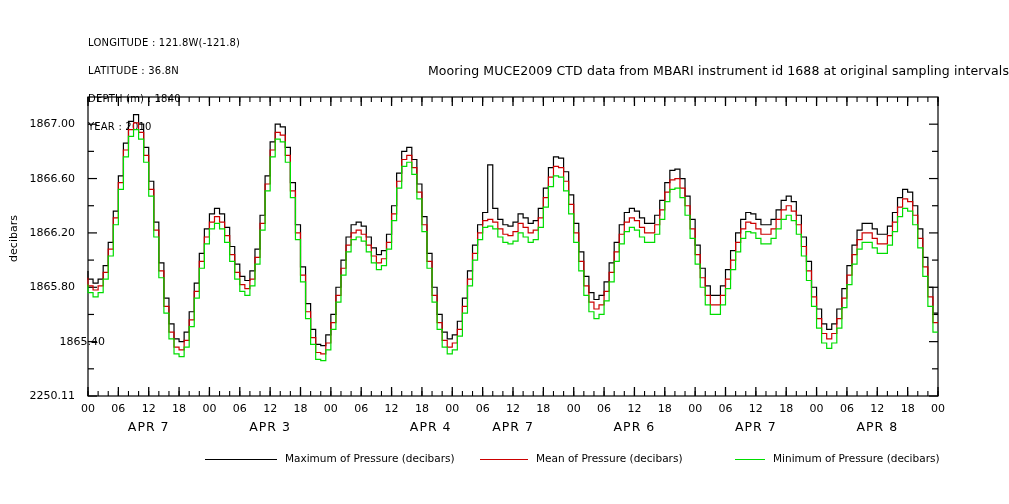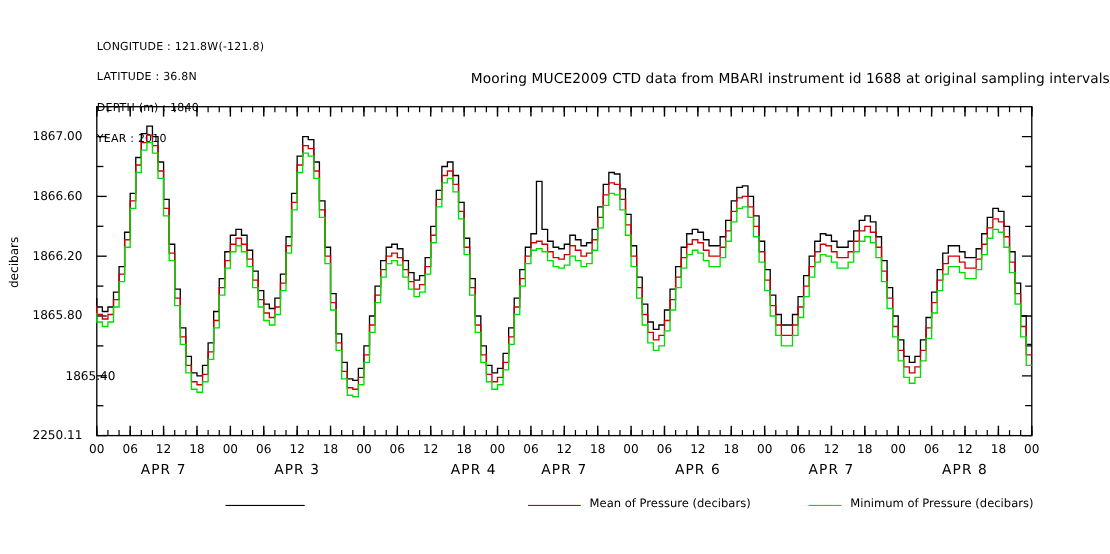--- a/index.html
+++ b/index.html
@@ -288,20 +288,21 @@
     <line x1="938" y1="396" x2="938" y2="387" stroke="#000" stroke-width="1.3"></line>
     <line x1="938" y1="97" x2="938" y2="106" stroke="#000" stroke-width="1.3"></line>
     <polyline points="88,270.96363636362906 88,279.11818181819785 93.05952380952381,279.11818181819785 93.05952380952381,283.19545454546676 98.11904761904762,283.19545454546676 98.11904761904762,279.11818181819785 103.17857142857143,279.11818181819785 103.17857142857143,265.5272727272705 108.23809523809524,265.5272727272705 108.23809523809524,242.4227272727156 113.29761904761905,242.4227272727156 113.29761904761905,211.1636363636538 118.35714285714286,211.1636363636538 118.35714285714286,175.82727272729213 123.41666666666666,175.82727272729213 123.41666666666666,143.20909090910973 128.47619047619048,143.20909090910973 128.47619047619048,121.46363636364453 133.53571428571428,121.46363636364453 133.53571428571428,114.66818181819627 138.5952380952381,114.66818181819627 138.5952380952381,124.18181818182381 143.6547619047619,124.18181818182381 143.6547619047619,147.2863636363787 148.71428571428572,147.2863636363787 148.71428571428572,181.26363636365068 153.77380952380952,181.26363636365068 153.77380952380952,222.03636363637094 158.83333333333331,222.03636363637094 158.83333333333331,262.8090909090912 163.89285714285714,262.8090909090912 163.89285714285714,298.1454545454528 168.95238095238096,298.1454545454528 168.95238095238096,323.968181818187 174.01190476190476,323.968181818187 174.01190476190476,338.91818181817314 179.07142857142856,338.91818181817314 179.07142857142856,341.63636363635237 184.13095238095238,341.63636363635237 184.13095238095238,332.1227272727249 189.1904761904762,332.1227272727249 189.1904761904762,311.7363636363802 194.25,311.7363636363802 194.25,283.19545454546676 199.3095238095238,283.19545454546676 199.3095238095238,253.29545454546366 204.36904761904765,253.29545454546366 204.36904761904765,228.8318181818192 209.42857142857142,228.8318181818192 209.42857142857142,213.88181818183307 214.48809523809524,213.88181818183307 214.48809523809524,208.44545454544357 219.54761904761907,208.44545454544357 219.54761904761907,213.88181818183307 224.60714285714286,213.88181818183307 224.60714285714286,227.47272727272951 229.66666666666666,227.47272727272951 229.66666666666666,246.50000000001546 234.72619047619048,246.50000000001546 234.72619047619048,264.16818181818087 239.78571428571428,264.16818181818087 239.78571428571428,276.39999999998764 244.8452380952381,276.39999999998764 244.8452380952381,280.47727272728747 249.9047619047619,280.47727272728747 249.9047619047619,270.96363636362906 254.96428571428572,270.96363636362906 254.96428571428572,249.21818181819475 260.0238095238095,249.21818181819475 260.0238095238095,215.2409090909227 265.08333333333337,215.2409090909227 265.08333333333337,175.82727272729213 270.1428571428571,175.82727272729213 270.1428571428571,141.8500000000201 275.20238095238096,141.8500000000201 275.20238095238096,124.18181818182381 280.26190476190476,124.18181818182381 280.26190476190476,126.9000000000031 285.32142857142856,126.9000000000031 285.32142857142856,147.2863636363787 290.3809523809524,147.2863636363787 290.3809523809524,182.62272727274032 295.44047619047615,182.62272727274032 295.44047619047615,224.75454545455023 300.5,224.75454545455023 300.5,266.8863636363601 305.5595238095238,266.8863636363601 305.5595238095238,303.58181818181146 310.6190476190476,303.58181818181146 310.6190476190476,329.4045454545456 315.67857142857144,329.4045454545456 315.67857142857144,344.3545454545317 320.7380952380953,344.3545454545317 320.7380952380953,345.71363636365226 325.79761904761904,345.71363636365226 325.79761904761904,334.8409090909042 330.85714285714283,334.8409090909042 330.85714285714283,314.4545454545595 335.9166666666667,314.4545454545595 335.9166666666667,287.2727272727357 340.9761904761905,287.2727272727357 340.9761904761905,260.0909090909119 346.0357142857143,260.0909090909119 346.0357142857143,236.98636363635703 351.09523809523813,236.98636363635703 351.09523809523813,224.75454545455023 356.15476190476187,224.75454545455023 356.15476190476187,222.03636363637094 361.2142857142857,222.03636363637094 361.2142857142857,226.11363636363987 366.2738095238095,226.11363636363987 366.2738095238095,236.98636363635703 371.3333333333333,236.98636363635703 371.3333333333333,247.8590909091051 376.39285714285717,247.8590909091051 376.39285714285717,254.65454545455333 381.45238095238096,254.65454545455333 381.45238095238096,250.5772727272844 386.51190476190476,250.5772727272844 386.51190476190476,234.26818181817774 391.57142857142856,234.26818181817774 391.57142857142856,205.7272727272643 396.63095238095235,205.7272727272643 396.63095238095235,173.1090909090819 401.6904761904762,173.1090909090819 401.6904761904762,151.3636363636476 406.75,151.3636363636476 406.75,147.2863636363787 411.8095238095238,147.2863636363787 411.8095238095238,159.51818181818547 416.86904761904765,159.51818181818547 416.86904761904765,183.98181818183 421.92857142857144,183.98181818183 421.92857142857144,216.60000000001236 426.98809523809524,216.60000000001236 426.98809523809524,253.29545454546366 432.04761904761904,253.29545454546366 432.04761904761904,287.2727272727357 437.10714285714283,287.2727272727357 437.10714285714283,314.4545454545595 442.1666666666667,314.4545454545595 442.1666666666667,332.1227272727249 447.2261904761905,332.1227272727249 447.2261904761905,338.91818181817314 452.2857142857143,338.91818181817314 452.2857142857143,334.8409090909042 457.34523809523813,334.8409090909042 457.34523809523813,321.25000000000773 462.40476190476187,321.25000000000773 462.40476190476187,298.1454545454528 467.4642857142857,298.1454545454528 467.4642857142857,270.96363636362906 472.5238095238095,270.96363636362906 472.5238095238095,245.1409090909258 477.5833333333333,245.1409090909258 477.5833333333333,224.75454545455023 482.64285714285717,224.75454545455023 482.64285714285717,212.52272727274342 487.70238095238096,212.52272727274342 487.70238095238096,164.95454545454407 492.76190476190476,164.95454545454407 492.76190476190476,208.44545454544357 497.82142857142856,208.44545454544357 497.82142857142856,219.31818181819165 502.88095238095235,219.31818181819165 502.88095238095235,224.75454545455023 507.9404761904762,224.75454545455023 507.9404761904762,226.11363636363987 513,226.11363636363987 513,222.03636363637094 518.0595238095239,222.03636363637094 518.0595238095239,213.88181818183307 523.1190476190476,213.88181818183307 523.1190476190476,217.959090909102 528.1785714285714,217.959090909102 528.1785714285714,223.39545454546058 533.2380952380952,223.39545454546058 533.2380952380952,220.67727272728132 538.297619047619,220.67727272728132 538.297619047619,208.44545454544357 543.3571428571429,208.44545454544357 543.3571428571429,188.05909090909893 548.4166666666666,188.05909090909893 548.4166666666666,167.67272727272334 553.4761904761906,167.67272727272334 553.4761904761906,156.8000000000062 558.5357142857143,156.8000000000062 558.5357142857143,158.15909090909582 563.5952380952381,158.15909090909582 563.5952380952381,171.74999999999227 568.6547619047619,171.74999999999227 568.6547619047619,194.85454545454715 573.7142857142857,194.85454545454715 573.7142857142857,223.39545454546058 578.7738095238094,223.39545454546058 578.7738095238094,251.93636363637404 583.8333333333334,251.93636363637404 583.8333333333334,276.39999999998764 588.8928571428571,276.39999999998764 588.8928571428571,292.70909090909424 593.952380952381,292.70909090909424 593.952380952381,299.5045454545425 599.0119047619048,299.5045454545425 599.0119047619048,295.4272727272736 604.0714285714286,295.4272727272736 604.0714285714286,281.83636363637714 609.1309523809524,281.83636363637714 609.1309523809524,262.8090909090912 614.1904761904763,262.8090909090912 614.1904761904763,242.4227272727156 619.25,242.4227272727156 619.25,224.75454545455023 624.3095238095237,224.75454545455023 624.3095238095237,212.52272727274342 629.3690476190476,212.52272727274342 629.3690476190476,208.44545454544357 634.4285714285714,208.44545454544357 634.4285714285714,211.1636363636538 639.4880952380953,211.1636363636538 639.4880952380953,217.959090909102 644.547619047619,217.959090909102 644.547619047619,223.39545454546058 649.6071428571429,223.39545454546058 649.6071428571429,223.39545454546058 654.6666666666666,223.39545454546058 654.6666666666666,215.2409090909227 659.7261904761905,215.2409090909227 659.7261904761905,200.2909090909057 664.7857142857143,200.2909090909057 664.7857142857143,182.62272727274032 669.8452380952381,182.62272727274032 669.8452380952381,170.39090909090262 674.9047619047619,170.39090909090262 674.9047619047619,169.03181818181298 679.9642857142857,169.03181818181298 679.9642857142857,178.54545454547142 685.0238095238095,178.54545454547142 685.0238095238095,196.2136363636368 690.0833333333334,196.2136363636368 690.0833333333334,219.31818181819165 695.1428571428571,219.31818181819165 695.1428571428571,245.1409090909258 700.202380952381,245.1409090909258 700.202380952381,268.2454545454498 705.2619047619047,268.2454545454498 705.2619047619047,285.91363636364605 710.3214285714286,285.91363636364605 710.3214285714286,295.4272727272736 715.3809523809524,295.4272727272736 715.3809523809524,295.4272727272736 720.4404761904763,295.4272727272736 720.4404761904763,285.91363636364605 725.5,285.91363636364605 725.5,269.60454545453945 730.5595238095237,269.60454545453945 730.5595238095237,250.5772727272844 735.6190476190476,250.5772727272844 735.6190476190476,232.9090909090881 740.6785714285714,232.9090909090881 740.6785714285714,219.31818181819165 745.7380952380953,219.31818181819165 745.7380952380953,212.52272727274342 750.797619047619,212.52272727274342 750.797619047619,213.88181818183307 755.8571428571429,213.88181818183307 755.8571428571429,219.31818181819165 760.9166666666666,219.31818181819165 760.9166666666666,224.75454545455023 765.9761904761905,224.75454545455023 765.9761904761905,224.75454545455023 771.0357142857143,224.75454545455023 771.0357142857143,219.31818181819165 776.0952380952381,219.31818181819165 776.0952380952381,209.80454545456413 781.1547619047619,209.80454545456413 781.1547619047619,200.2909090909057 786.2142857142857,200.2909090909057 786.2142857142857,196.2136363636368 791.2738095238095,196.2136363636368 791.2738095238095,201.64999999999537 796.3333333333334,201.64999999999537 796.3333333333334,215.2409090909227 801.3928571428571,215.2409090909227 801.3928571428571,236.98636363635703 806.452380952381,236.98636363635703 806.452380952381,261.4500000000015 811.5119047619047,261.4500000000015 811.5119047619047,287.2727272727357 816.5714285714286,287.2727272727357 816.5714285714286,309.01818181817004 821.6309523809524,309.01818181817004 821.6309523809524,323.968181818187 826.6904761904763,323.968181818187 826.6904761904763,329.4045454545456 831.75,329.4045454545456 831.75,323.968181818187 836.8095238095237,323.968181818187 836.8095238095237,309.01818181817004 841.8690476190476,309.01818181817004 841.8690476190476,288.63181818182534 846.9285714285714,288.63181818182534 846.9285714285714,265.5272727272705 851.9880952380953,265.5272727272705 851.9880952380953,245.1409090909258 857.047619047619,245.1409090909258 857.047619047619,230.19090909090883 862.1071428571429,230.19090909090883 862.1071428571429,223.39545454546058 867.1666666666666,223.39545454546058 867.1666666666666,223.39545454546058 872.2261904761905,223.39545454546058 872.2261904761905,228.8318181818192 877.2857142857143,228.8318181818192 877.2857142857143,234.26818181817774 882.3452380952381,234.26818181817774 882.3452380952381,234.26818181817774 887.4047619047619,234.26818181817774 887.4047619047619,226.11363636363987 892.4642857142857,226.11363636363987 892.4642857142857,212.52272727274342 897.5238095238095,212.52272727274342 897.5238095238095,197.57272727272644 902.5833333333334,197.57272727272644 902.5833333333334,189.41818181818854 907.6428571428571,189.41818181818854 907.6428571428571,192.13636363636783 912.702380952381,192.13636363636783 912.702380952381,205.7272727272643 917.7619047619047,205.7272727272643 917.7619047619047,228.8318181818192 922.8214285714286,228.8318181818192 922.8214285714286,257.3727272727326 927.8809523809524,257.3727272727326 927.8809523809524,287.2727272727357 932.9404761904763,287.2727272727357 932.9404761904763,313.09545454546986 938,313.09545454546986" fill="none" stroke="#000000" stroke-width="1.2"></polyline>
     <polyline points="88,277.7590909091082 88,285.91363636364605 93.05952380952381,285.91363636364605 93.05952380952381,289.990909090915 98.11904761904762,289.990909090915 98.11904761904762,285.91363636364605 103.17857142857143,285.91363636364605 103.17857142857143,272.3227272727187 108.23809523809524,272.3227272727187 108.23809523809524,249.21818181819475 113.29761904761905,249.21818181819475 113.29761904761905,217.959090909102 118.35714285714286,217.959090909102 118.35714285714286,182.62272727274032 123.41666666666666,182.62272727274032 123.41666666666666,150.00454545455796 128.47619047619048,150.00454545455796 128.47619047619048,129.6181818181824 133.53571428571428,129.6181818181824 133.53571428571428,122.82272727273414 138.5952380952381,122.82272727273414 138.5952380952381,132.33636363636168 143.6547619047619,132.33636363636168 143.6547619047619,155.44090909091653 148.71428571428572,155.44090909091653 148.71428571428572,189.41818181818854 153.77380952380952,189.41818181818854 153.77380952380952,230.19090909090883 158.83333333333331,230.19090909090883 158.83333333333331,270.96363636362906 163.89285714285714,270.96363636362906 163.89285714285714,306.29999999999075 168.95238095238096,306.29999999999075 168.95238095238096,332.1227272727249 174.01190476190476,332.1227272727249 174.01190476190476,347.0727272727419 179.07142857142856,347.0727272727419 179.07142857142856,349.79090909092116 184.13095238095238,349.79090909092116 184.13095238095238,340.27727272726275 189.1904761904762,340.27727272726275 189.1904761904762,319.89090909091806 194.25,319.89090909091806 194.25,291.3500000000046 199.3095238095238,291.3500000000046 199.3095238095238,261.4500000000015 204.36904761904765,261.4500000000015 204.36904761904765,236.98636363635703 209.42857142857142,236.98636363635703 209.42857142857142,222.03636363637094 214.48809523809524,222.03636363637094 214.48809523809524,216.60000000001236 219.54761904761907,216.60000000001236 219.54761904761907,222.03636363637094 224.60714285714286,222.03636363637094 224.60714285714286,235.62727272726738 229.66666666666666,235.62727272726738 229.66666666666666,254.65454545455333 234.72619047619048,254.65454545455333 234.72619047619048,272.3227272727187 239.78571428571428,272.3227272727187 239.78571428571428,284.55454545455643 244.8452380952381,284.55454545455643 244.8452380952381,288.63181818182534 249.9047619047619,288.63181818182534 249.9047619047619,279.11818181819785 254.96428571428572,279.11818181819785 254.96428571428572,257.3727272727326 260.0238095238095,257.3727272727326 260.0238095238095,223.39545454546058 265.08333333333337,223.39545454546058 265.08333333333337,183.98181818183 270.1428571428571,183.98181818183 270.1428571428571,150.00454545455796 275.20238095238096,150.00454545455796 275.20238095238096,132.33636363636168 280.26190476190476,132.33636363636168 280.26190476190476,135.05454545454097 285.32142857142856,135.05454545454097 285.32142857142856,155.44090909091653 290.3809523809524,155.44090909091653 290.3809523809524,190.7772727272782 295.44047619047615,190.7772727272782 295.44047619047615,232.9090909090881 300.5,232.9090909090881 300.5,275.04090909089797 305.5595238095238,275.04090909089797 305.5595238095238,311.7363636363802 310.6190476190476,311.7363636363802 310.6190476190476,337.55909090908347 315.67857142857144,337.55909090908347 315.67857142857144,352.50909090910045 320.7380952380953,352.50909090910045 320.7380952380953,353.8681818181901 325.79761904761904,353.8681818181901 325.79761904761904,342.99545454544204 330.85714285714283,342.99545454544204 330.85714285714283,322.6090909090974 335.9166666666667,322.6090909090974 335.9166666666667,295.4272727272736 340.9761904761905,295.4272727272736 340.9761904761905,268.2454545454498 346.0357142857143,268.2454545454498 346.0357142857143,245.1409090909258 351.09523809523813,245.1409090909258 351.09523809523813,232.9090909090881 356.15476190476187,232.9090909090881 356.15476190476187,230.19090909090883 361.2142857142857,230.19090909090883 361.2142857142857,234.26818181817774 366.2738095238095,234.26818181817774 366.2738095238095,245.1409090909258 371.3333333333333,245.1409090909258 371.3333333333333,256.01363636364295 376.39285714285717,256.01363636364295 376.39285714285717,262.8090909090912 381.45238095238096,262.8090909090912 381.45238095238096,258.7318181818223 386.51190476190476,258.7318181818223 386.51190476190476,242.4227272727156 391.57142857142856,242.4227272727156 391.57142857142856,213.88181818183307 396.63095238095235,213.88181818183307 396.63095238095235,181.26363636365068 401.6904761904762,181.26363636365068 401.6904761904762,159.51818181818547 406.75,159.51818181818547 406.75,155.44090909091653 411.8095238095238,155.44090909091653 411.8095238095238,167.67272727272334 416.86904761904765,167.67272727272334 416.86904761904765,192.13636363636783 421.92857142857144,192.13636363636783 421.92857142857144,224.75454545455023 426.98809523809524,224.75454545455023 426.98809523809524,261.4500000000015 432.04761904761904,261.4500000000015 432.04761904761904,295.4272727272736 437.10714285714283,295.4272727272736 437.10714285714283,322.6090909090974 442.1666666666667,322.6090909090974 442.1666666666667,340.27727272726275 447.2261904761905,340.27727272726275 447.2261904761905,347.0727272727419 452.2857142857143,347.0727272727419 452.2857142857143,342.99545454544204 457.34523809523813,342.99545454544204 457.34523809523813,329.4045454545456 462.40476190476187,329.4045454545456 462.40476190476187,306.29999999999075 467.4642857142857,306.29999999999075 467.4642857142857,279.11818181819785 472.5238095238095,279.11818181819785 472.5238095238095,253.29545454546366 477.5833333333333,253.29545454546366 477.5833333333333,232.9090909090881 482.64285714285717,232.9090909090881 482.64285714285717,220.67727272728132 487.70238095238096,220.67727272728132 487.70238095238096,219.31818181819165 492.76190476190476,219.31818181819165 492.76190476190476,222.03636363637094 497.82142857142856,222.03636363637094 497.82142857142856,228.8318181818192 502.88095238095235,228.8318181818192 502.88095238095235,234.26818181817774 507.9404761904762,234.26818181817774 507.9404761904762,235.62727272726738 513,235.62727272726738 513,231.54999999999845 518.0595238095239,231.54999999999845 518.0595238095239,223.39545454546058 523.1190476190476,223.39545454546058 523.1190476190476,227.47272727272951 528.1785714285714,227.47272727272951 528.1785714285714,232.9090909090881 533.2380952380952,232.9090909090881 533.2380952380952,230.19090909090883 538.297619047619,230.19090909090883 538.297619047619,217.959090909102 543.3571428571429,217.959090909102 543.3571428571429,197.57272727272644 548.4166666666666,197.57272727272644 548.4166666666666,177.18636363638177 553.4761904761906,177.18636363638177 553.4761904761906,166.31363636363372 558.5357142857143,166.31363636363372 558.5357142857143,167.67272727272334 563.5952380952381,167.67272727272334 563.5952380952381,181.26363636365068 568.6547619047619,181.26363636365068 568.6547619047619,204.36818181817466 573.7142857142857,204.36818181817466 573.7142857142857,232.9090909090881 578.7738095238094,232.9090909090881 578.7738095238094,261.4500000000015 583.8333333333334,261.4500000000015 583.8333333333334,285.91363636364605 588.8928571428571,285.91363636364605 588.8928571428571,302.2227272727218 593.952380952381,302.2227272727218 593.952380952381,309.01818181817004 599.0119047619048,309.01818181817004 599.0119047619048,304.9409090909011 604.0714285714286,304.9409090909011 604.0714285714286,291.3500000000046 609.1309523809524,291.3500000000046 609.1309523809524,272.3227272727187 614.1904761904763,272.3227272727187 614.1904761904763,251.93636363637404 619.25,251.93636363637404 619.25,234.26818181817774 624.3095238095237,234.26818181817774 624.3095238095237,222.03636363637094 629.3690476190476,222.03636363637094 629.3690476190476,217.959090909102 634.4285714285714,217.959090909102 634.4285714285714,220.67727272728132 639.4880952380953,220.67727272728132 639.4880952380953,227.47272727272951 644.547619047619,227.47272727272951 644.547619047619,232.9090909090881 649.6071428571429,232.9090909090881 649.6071428571429,232.9090909090881 654.6666666666666,232.9090909090881 654.6666666666666,224.75454545455023 659.7261904761905,224.75454545455023 659.7261904761905,209.80454545456413 664.7857142857143,209.80454545456413 664.7857142857143,192.13636363636783 669.8452380952381,192.13636363636783 669.8452380952381,179.90454545456103 674.9047619047619,179.90454545456103 674.9047619047619,178.54545454547142 679.9642857142857,178.54545454547142 679.9642857142857,188.05909090909893 685.0238095238095,188.05909090909893 685.0238095238095,205.7272727272643 690.0833333333334,205.7272727272643 690.0833333333334,228.8318181818192 695.1428571428571,228.8318181818192 695.1428571428571,254.65454545455333 700.202380952381,254.65454545455333 700.202380952381,277.7590909091082 705.2619047619047,277.7590909091082 705.2619047619047,295.4272727272736 710.3214285714286,295.4272727272736 710.3214285714286,304.9409090909011 715.3809523809524,304.9409090909011 715.3809523809524,304.9409090909011 720.4404761904763,304.9409090909011 720.4404761904763,295.4272727272736 725.5,295.4272727272736 725.5,279.11818181819785 730.5595238095237,279.11818181819785 730.5595238095237,260.0909090909119 735.6190476190476,260.0909090909119 735.6190476190476,242.4227272727156 740.6785714285714,242.4227272727156 740.6785714285714,228.8318181818192 745.7380952380953,228.8318181818192 745.7380952380953,222.03636363637094 750.797619047619,222.03636363637094 750.797619047619,223.39545454546058 755.8571428571429,223.39545454546058 755.8571428571429,228.8318181818192 760.9166666666666,228.8318181818192 760.9166666666666,234.26818181817774 765.9761904761905,234.26818181817774 765.9761904761905,234.26818181817774 771.0357142857143,234.26818181817774 771.0357142857143,228.8318181818192 776.0952380952381,228.8318181818192 776.0952380952381,219.31818181819165 781.1547619047619,219.31818181819165 781.1547619047619,209.80454545456413 786.2142857142857,209.80454545456413 786.2142857142857,205.7272727272643 791.2738095238095,205.7272727272643 791.2738095238095,211.1636363636538 796.3333333333334,211.1636363636538 796.3333333333334,224.75454545455023 801.3928571428571,224.75454545455023 801.3928571428571,246.50000000001546 806.452380952381,246.50000000001546 806.452380952381,270.96363636362906 811.5119047619047,270.96363636362906 811.5119047619047,296.7863636363632 816.5714285714286,296.7863636363632 816.5714285714286,318.53181818182844 821.6309523809524,318.53181818182844 821.6309523809524,333.4818181818145 826.6904761904763,333.4818181818145 826.6904761904763,338.91818181817314 831.75,338.91818181817314 831.75,333.4818181818145 836.8095238095237,333.4818181818145 836.8095238095237,318.53181818182844 841.8690476190476,318.53181818182844 841.8690476190476,298.1454545454528 846.9285714285714,298.1454545454528 846.9285714285714,275.04090909089797 851.9880952380953,275.04090909089797 851.9880952380953,254.65454545455333 857.047619047619,254.65454545455333 857.047619047619,239.70454545453634 862.1071428571429,239.70454545453634 862.1071428571429,232.9090909090881 867.1666666666666,232.9090909090881 867.1666666666666,232.9090909090881 872.2261904761905,232.9090909090881 872.2261904761905,238.3454545454467 877.2857142857143,238.3454545454467 877.2857142857143,243.78181818183614 882.3452380952381,243.78181818183614 882.3452380952381,243.78181818183614 887.4047619047619,243.78181818183614 887.4047619047619,235.62727272726738 892.4642857142857,235.62727272726738 892.4642857142857,222.03636363637094 897.5238095238095,222.03636363637094 897.5238095238095,207.08636363635395 902.5833333333334,207.08636363635395 902.5833333333334,198.93181818181606 907.6428571428571,198.93181818181606 907.6428571428571,201.64999999999537 912.702380952381,201.64999999999537 912.702380952381,215.2409090909227 917.7619047619047,215.2409090909227 917.7619047619047,238.3454545454467 922.8214285714286,238.3454545454467 922.8214285714286,266.8863636363601 927.8809523809524,266.8863636363601 927.8809523809524,296.7863636363632 932.9404761904763,296.7863636363632 932.9404761904763,322.6090909090974 938,322.6090909090974" fill="none" stroke="#cc0000" stroke-width="1.2"></polyline>
     <polyline points="88,284.55454545455643 88,292.70909090909424 93.05952380952381,292.70909090909424 93.05952380952381,296.7863636363632 98.11904761904762,296.7863636363632 98.11904761904762,292.70909090909424 103.17857142857143,292.70909090909424 103.17857142857143,279.11818181819785 108.23809523809524,279.11818181819785 108.23809523809524,256.01363636364295 113.29761904761905,256.01363636364295 113.29761904761905,224.75454545455023 118.35714285714286,224.75454545455023 118.35714285714286,189.41818181818854 123.41666666666666,189.41818181818854 123.41666666666666,156.8000000000062 128.47619047619048,156.8000000000062 128.47619047619048,136.4136363636306 133.53571428571428,136.4136363636306 133.53571428571428,129.6181818181824 138.5952380952381,129.6181818181824 138.5952380952381,139.13181818180993 143.6547619047619,139.13181818180993 143.6547619047619,162.23636363636476 148.71428571428572,162.23636363636476 148.71428571428572,196.2136363636368 153.77380952380952,196.2136363636368 153.77380952380952,236.98636363635703 158.83333333333331,236.98636363635703 158.83333333333331,277.7590909091082 163.89285714285714,277.7590909091082 163.89285714285714,313.09545454546986 168.95238095238096,313.09545454546986 168.95238095238096,338.91818181817314 174.01190476190476,338.91818181817314 174.01190476190476,353.8681818181901 179.07142857142856,353.8681818181901 179.07142857142856,356.5863636363694 184.13095238095238,356.5863636363694 184.13095238095238,347.0727272727419 189.1904761904762,347.0727272727419 189.1904761904762,326.6863636363663 194.25,326.6863636363663 194.25,298.1454545454528 199.3095238095238,298.1454545454528 199.3095238095238,268.2454545454498 204.36904761904765,268.2454545454498 204.36904761904765,243.78181818183614 209.42857142857142,243.78181818183614 209.42857142857142,228.8318181818192 214.48809523809524,228.8318181818192 214.48809523809524,223.39545454546058 219.54761904761907,223.39545454546058 219.54761904761907,228.8318181818192 224.60714285714286,228.8318181818192 224.60714285714286,242.4227272727156 229.66666666666666,242.4227272727156 229.66666666666666,261.4500000000015 234.72619047619048,261.4500000000015 234.72619047619048,279.11818181819785 239.78571428571428,279.11818181819785 239.78571428571428,291.3500000000046 244.8452380952381,291.3500000000046 244.8452380952381,295.4272727272736 249.9047619047619,295.4272727272736 249.9047619047619,285.91363636364605 254.96428571428572,285.91363636364605 254.96428571428572,264.16818181818087 260.0238095238095,264.16818181818087 260.0238095238095,230.19090909090883 265.08333333333337,230.19090909090883 265.08333333333337,190.7772727272782 270.1428571428571,190.7772727272782 270.1428571428571,156.8000000000062 275.20238095238096,156.8000000000062 275.20238095238096,139.13181818180993 280.26190476190476,139.13181818180993 280.26190476190476,141.8500000000201 285.32142857142856,141.8500000000201 285.32142857142856,162.23636363636476 290.3809523809524,162.23636363636476 290.3809523809524,197.57272727272644 295.44047619047615,197.57272727272644 295.44047619047615,239.70454545453634 300.5,239.70454545453634 300.5,281.83636363637714 305.5595238095238,281.83636363637714 305.5595238095238,318.53181818182844 310.6190476190476,318.53181818182844 310.6190476190476,344.3545454545317 315.67857142857144,344.3545454545317 315.67857142857144,359.3045454545487 320.7380952380953,359.3045454545487 320.7380952380953,360.6636363636383 325.79761904761904,360.6636363636383 325.79761904761904,349.79090909092116 330.85714285714283,349.79090909092116 330.85714285714283,329.4045454545456 335.9166666666667,329.4045454545456 335.9166666666667,302.2227272727218 340.9761904761905,302.2227272727218 340.9761904761905,275.04090909089797 346.0357142857143,275.04090909089797 346.0357142857143,251.93636363637404 351.09523809523813,251.93636363637404 351.09523809523813,239.70454545453634 356.15476190476187,239.70454545453634 356.15476190476187,236.98636363635703 361.2142857142857,236.98636363635703 361.2142857142857,241.06363636362596 366.2738095238095,241.06363636362596 366.2738095238095,251.93636363637404 371.3333333333333,251.93636363637404 371.3333333333333,262.8090909090912 376.39285714285717,262.8090909090912 376.39285714285717,269.60454545453945 381.45238095238096,269.60454545453945 381.45238095238096,265.5272727272705 386.51190476190476,265.5272727272705 386.51190476190476,249.21818181819475 391.57142857142856,249.21818181819475 391.57142857142856,220.67727272728132 396.63095238095235,220.67727272728132 396.63095238095235,188.05909090909893 401.6904761904762,188.05909090909893 401.6904761904762,166.31363636363372 406.75,166.31363636363372 406.75,162.23636363636476 411.8095238095238,162.23636363636476 411.8095238095238,174.4681818181716 416.86904761904765,174.4681818181716 416.86904761904765,198.93181818181606 421.92857142857144,198.93181818181606 421.92857142857144,231.54999999999845 426.98809523809524,231.54999999999845 426.98809523809524,268.2454545454498 432.04761904761904,268.2454545454498 432.04761904761904,302.2227272727218 437.10714285714283,302.2227272727218 437.10714285714283,329.4045454545456 442.1666666666667,329.4045454545456 442.1666666666667,347.0727272727419 447.2261904761905,347.0727272727419 447.2261904761905,353.8681818181901 452.2857142857143,353.8681818181901 452.2857142857143,349.79090909092116 457.34523809523813,349.79090909092116 457.34523809523813,336.1999999999938 462.40476190476187,336.1999999999938 462.40476190476187,313.09545454546986 467.4642857142857,313.09545454546986 467.4642857142857,285.91363636364605 472.5238095238095,285.91363636364605 472.5238095238095,260.0909090909119 477.5833333333333,260.0909090909119 477.5833333333333,239.70454545453634 482.64285714285717,239.70454545453634 482.64285714285717,227.47272727272951 487.70238095238096,227.47272727272951 487.70238095238096,226.11363636363987 492.76190476190476,226.11363636363987 492.76190476190476,228.8318181818192 497.82142857142856,228.8318181818192 497.82142857142856,236.98636363635703 502.88095238095235,236.98636363635703 502.88095238095235,242.4227272727156 507.9404761904762,242.4227272727156 507.9404761904762,243.78181818183614 513,243.78181818183614 513,241.06363636362596 518.0595238095239,241.06363636362596 518.0595238095239,232.9090909090881 523.1190476190476,232.9090909090881 523.1190476190476,236.98636363635703 528.1785714285714,236.98636363635703 528.1785714285714,242.4227272727156 533.2380952380952,242.4227272727156 533.2380952380952,239.70454545453634 538.297619047619,239.70454545453634 538.297619047619,227.47272727272951 543.3571428571429,227.47272727272951 543.3571428571429,207.08636363635395 548.4166666666666,207.08636363635395 548.4166666666666,186.70000000000928 553.4761904761906,186.70000000000928 553.4761904761906,175.82727272729213 558.5357142857143,175.82727272729213 558.5357142857143,177.18636363638177 563.5952380952381,177.18636363638177 563.5952380952381,190.7772727272782 568.6547619047619,190.7772727272782 568.6547619047619,213.88181818183307 573.7142857142857,213.88181818183307 573.7142857142857,242.4227272727156 578.7738095238094,242.4227272727156 578.7738095238094,270.96363636362906 583.8333333333334,270.96363636362906 583.8333333333334,295.4272727272736 588.8928571428571,295.4272727272736 588.8928571428571,311.7363636363802 593.952380952381,311.7363636363802 593.952380952381,318.53181818182844 599.0119047619048,318.53181818182844 599.0119047619048,314.4545454545595 604.0714285714286,314.4545454545595 604.0714285714286,300.86363636363217 609.1309523809524,300.86363636363217 609.1309523809524,281.83636363637714 614.1904761904763,281.83636363637714 614.1904761904763,261.4500000000015 619.25,261.4500000000015 619.25,243.78181818183614 624.3095238095237,243.78181818183614 624.3095238095237,231.54999999999845 629.3690476190476,231.54999999999845 629.3690476190476,227.47272727272951 634.4285714285714,227.47272727272951 634.4285714285714,230.19090909090883 639.4880952380953,230.19090909090883 639.4880952380953,236.98636363635703 644.547619047619,236.98636363635703 644.547619047619,242.4227272727156 649.6071428571429,242.4227272727156 649.6071428571429,242.4227272727156 654.6666666666666,242.4227272727156 654.6666666666666,234.26818181817774 659.7261904761905,234.26818181817774 659.7261904761905,219.31818181819165 664.7857142857143,219.31818181819165 664.7857142857143,201.64999999999537 669.8452380952381,201.64999999999537 669.8452380952381,189.41818181818854 674.9047619047619,189.41818181818854 674.9047619047619,188.05909090909893 679.9642857142857,188.05909090909893 679.9642857142857,197.57272727272644 685.0238095238095,197.57272727272644 685.0238095238095,215.2409090909227 690.0833333333334,215.2409090909227 690.0833333333334,238.3454545454467 695.1428571428571,238.3454545454467 695.1428571428571,264.16818181818087 700.202380952381,264.16818181818087 700.202380952381,287.2727272727357 705.2619047619047,287.2727272727357 705.2619047619047,304.9409090909011 710.3214285714286,304.9409090909011 710.3214285714286,314.4545454545595 715.3809523809524,314.4545454545595 715.3809523809524,314.4545454545595 720.4404761904763,314.4545454545595 720.4404761904763,304.9409090909011 725.5,304.9409090909011 725.5,288.63181818182534 730.5595238095237,288.63181818182534 730.5595238095237,269.60454545453945 735.6190476190476,269.60454545453945 735.6190476190476,251.93636363637404 740.6785714285714,251.93636363637404 740.6785714285714,238.3454545454467 745.7380952380953,238.3454545454467 745.7380952380953,231.54999999999845 750.797619047619,231.54999999999845 750.797619047619,232.9090909090881 755.8571428571429,232.9090909090881 755.8571428571429,238.3454545454467 760.9166666666666,238.3454545454467 760.9166666666666,243.78181818183614 765.9761904761905,243.78181818183614 765.9761904761905,243.78181818183614 771.0357142857143,243.78181818183614 771.0357142857143,238.3454545454467 776.0952380952381,238.3454545454467 776.0952380952381,228.8318181818192 781.1547619047619,228.8318181818192 781.1547619047619,219.31818181819165 786.2142857142857,219.31818181819165 786.2142857142857,215.2409090909227 791.2738095238095,215.2409090909227 791.2738095238095,220.67727272728132 796.3333333333334,220.67727272728132 796.3333333333334,234.26818181817774 801.3928571428571,234.26818181817774 801.3928571428571,256.01363636364295 806.452380952381,256.01363636364295 806.452380952381,280.47727272728747 811.5119047619047,280.47727272728747 811.5119047619047,306.29999999999075 816.5714285714286,306.29999999999075 816.5714285714286,328.045454545456 821.6309523809524,328.045454545456 821.6309523809524,342.99545454544204 826.6904761904763,342.99545454544204 826.6904761904763,348.43181818183155 831.75,348.43181818183155 831.75,342.99545454544204 836.8095238095237,342.99545454544204 836.8095238095237,328.045454545456 841.8690476190476,328.045454545456 841.8690476190476,307.65909090908036 846.9285714285714,307.65909090908036 846.9285714285714,284.55454545455643 851.9880952380953,284.55454545455643 851.9880952380953,264.16818181818087 857.047619047619,264.16818181818087 857.047619047619,249.21818181819475 862.1071428571429,249.21818181819475 862.1071428571429,242.4227272727156 867.1666666666666,242.4227272727156 867.1666666666666,242.4227272727156 872.2261904761905,242.4227272727156 872.2261904761905,247.8590909091051 877.2857142857143,247.8590909091051 877.2857142857143,253.29545454546366 882.3452380952381,253.29545454546366 882.3452380952381,253.29545454546366 887.4047619047619,253.29545454546366 887.4047619047619,245.1409090909258 892.4642857142857,245.1409090909258 892.4642857142857,231.54999999999845 897.5238095238095,231.54999999999845 897.5238095238095,216.60000000001236 902.5833333333334,216.60000000001236 902.5833333333334,208.44545454544357 907.6428571428571,208.44545454544357 907.6428571428571,211.1636363636538 912.702380952381,211.1636363636538 912.702380952381,224.75454545455023 917.7619047619047,224.75454545455023 917.7619047619047,247.8590909091051 922.8214285714286,247.8590909091051 922.8214285714286,276.39999999998764 927.8809523809524,276.39999999998764 927.8809523809524,306.29999999999075 932.9404761904763,306.29999999999075 932.9404761904763,332.1227272727249 938,332.1227272727249" fill="none" stroke="#00dd00" stroke-width="1.2"></polyline>
     <line x1="492.76190476190476" y1="164.95454545454407" x2="492.76190476190476" y2="164.95454545454407" stroke="#000000" stroke-width="1.2"></line>
   </svg>
 
 <div class="legend">
     <div class="lg-line" style="left: 205px; width: 72px; top: 11px; border-top-color: rgb(0, 0, 0);"></div>
+    <div class="lg-txt" style="left: 285px; top: 4px;">Maximum of Pressure (decibars)</div>
     <div class="lg-line" style="left: 480px; width: 48px; top: 11px; border-top-color: rgb(204, 0, 0);"></div>
     <div class="lg-txt" style="left: 536px; top: 4px;">Mean of Pressure (decibars)</div>
     <div class="lg-line" style="left: 735px; width: 30px; top: 11px; border-top-color: rgb(0, 221, 0);"></div>
     <div class="lg-txt" style="left: 773px; top: 4px; text-align: right;">Minimum of Pressure (decibars)</div>
   </div>
 
 <div class="ylab" style="left: 0px; width: 75px; top: 389px;">2250.11</div>
 <div class="ylab" style="left: 0px; width: 75px; top: 334.636px; margin-left: 30px;">1865.40</div>
 <div class="ylab" style="left: 0px; width: 75px; top: 280.273px;">1865.80</div>
 <div class="ylab" style="left: 0px; width: 75px; top: 225.909px;">1866.20</div>

